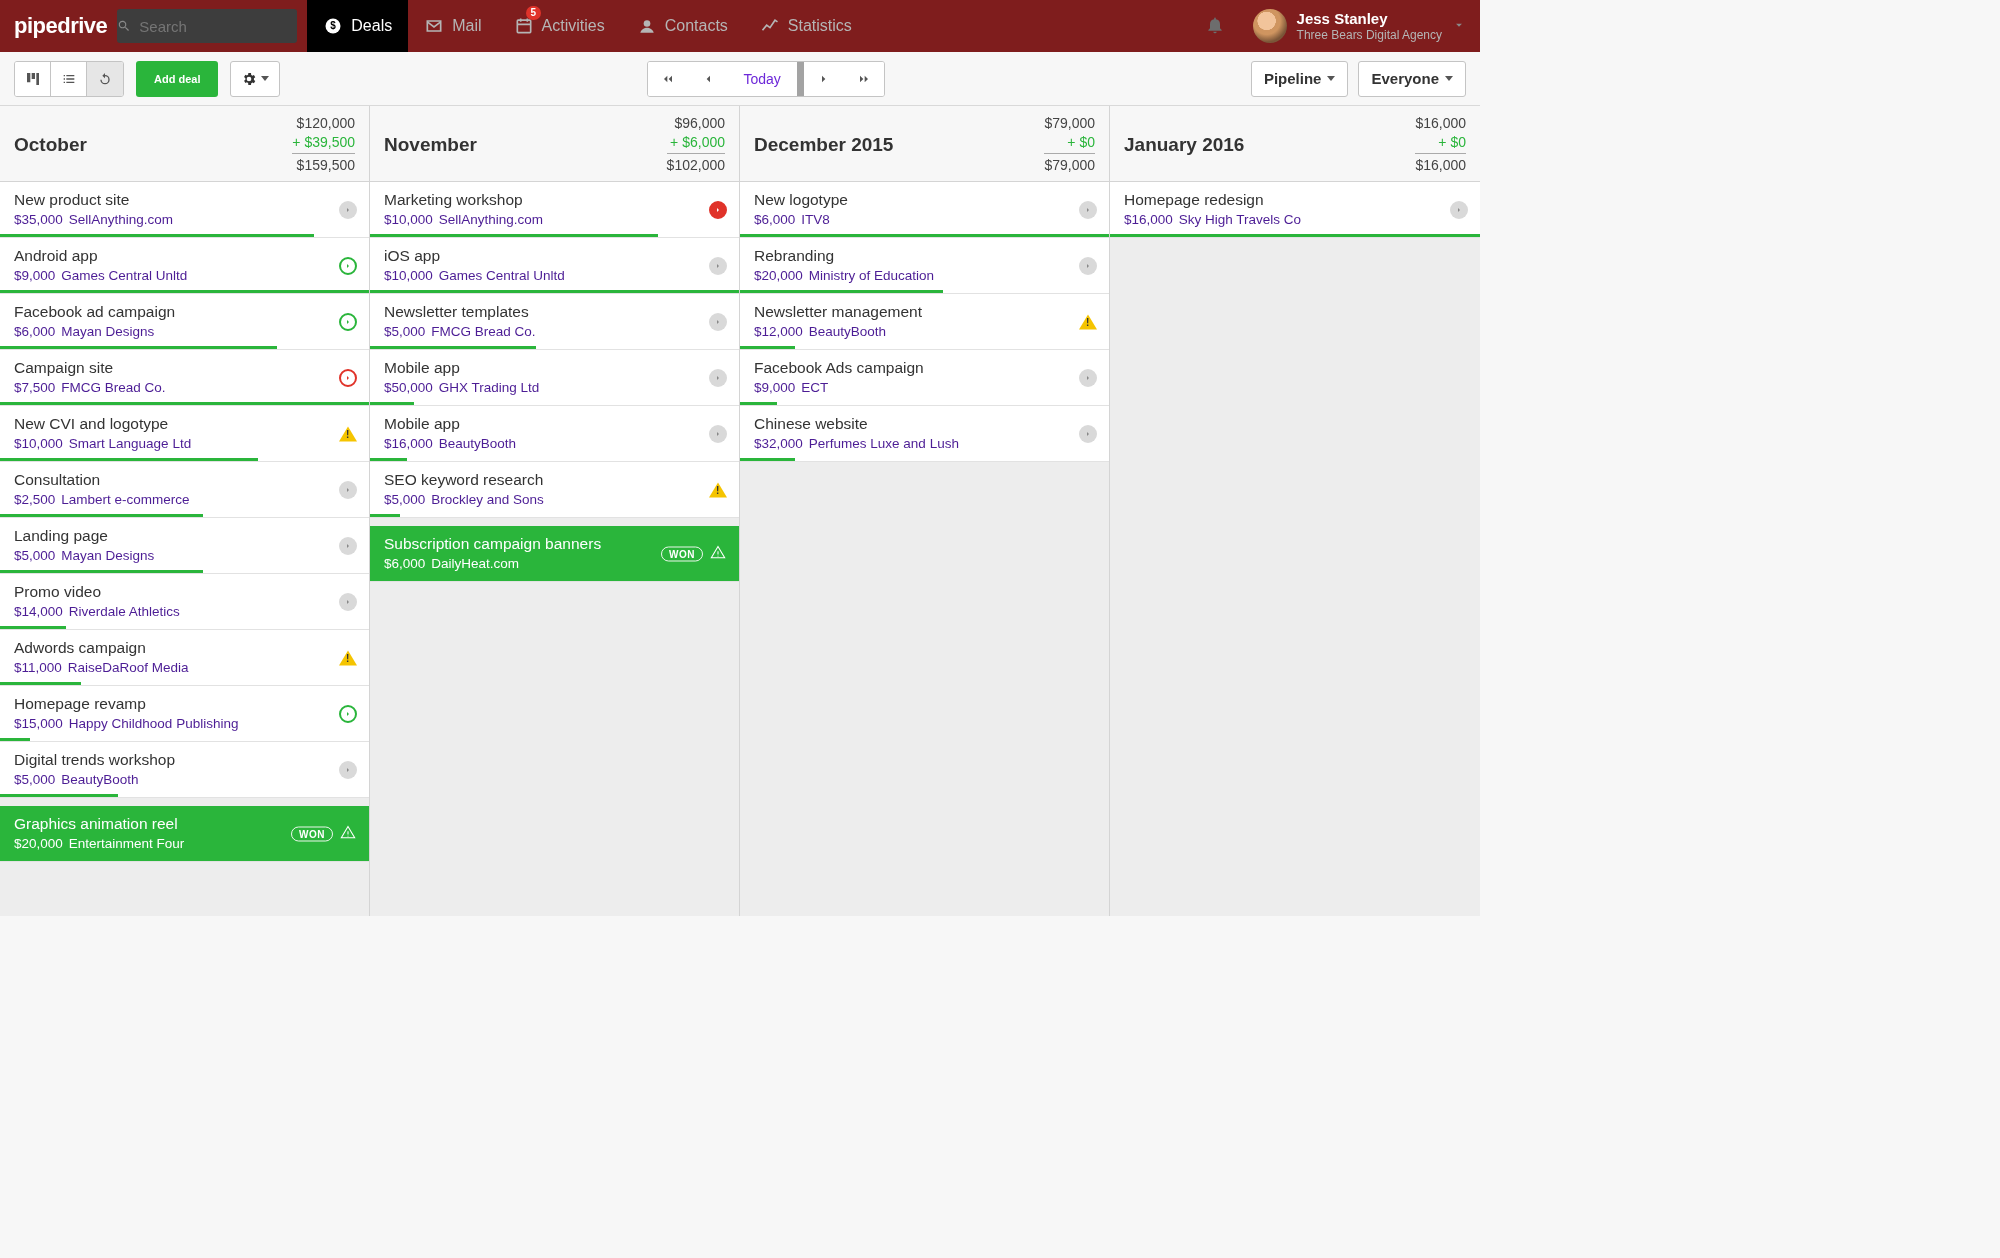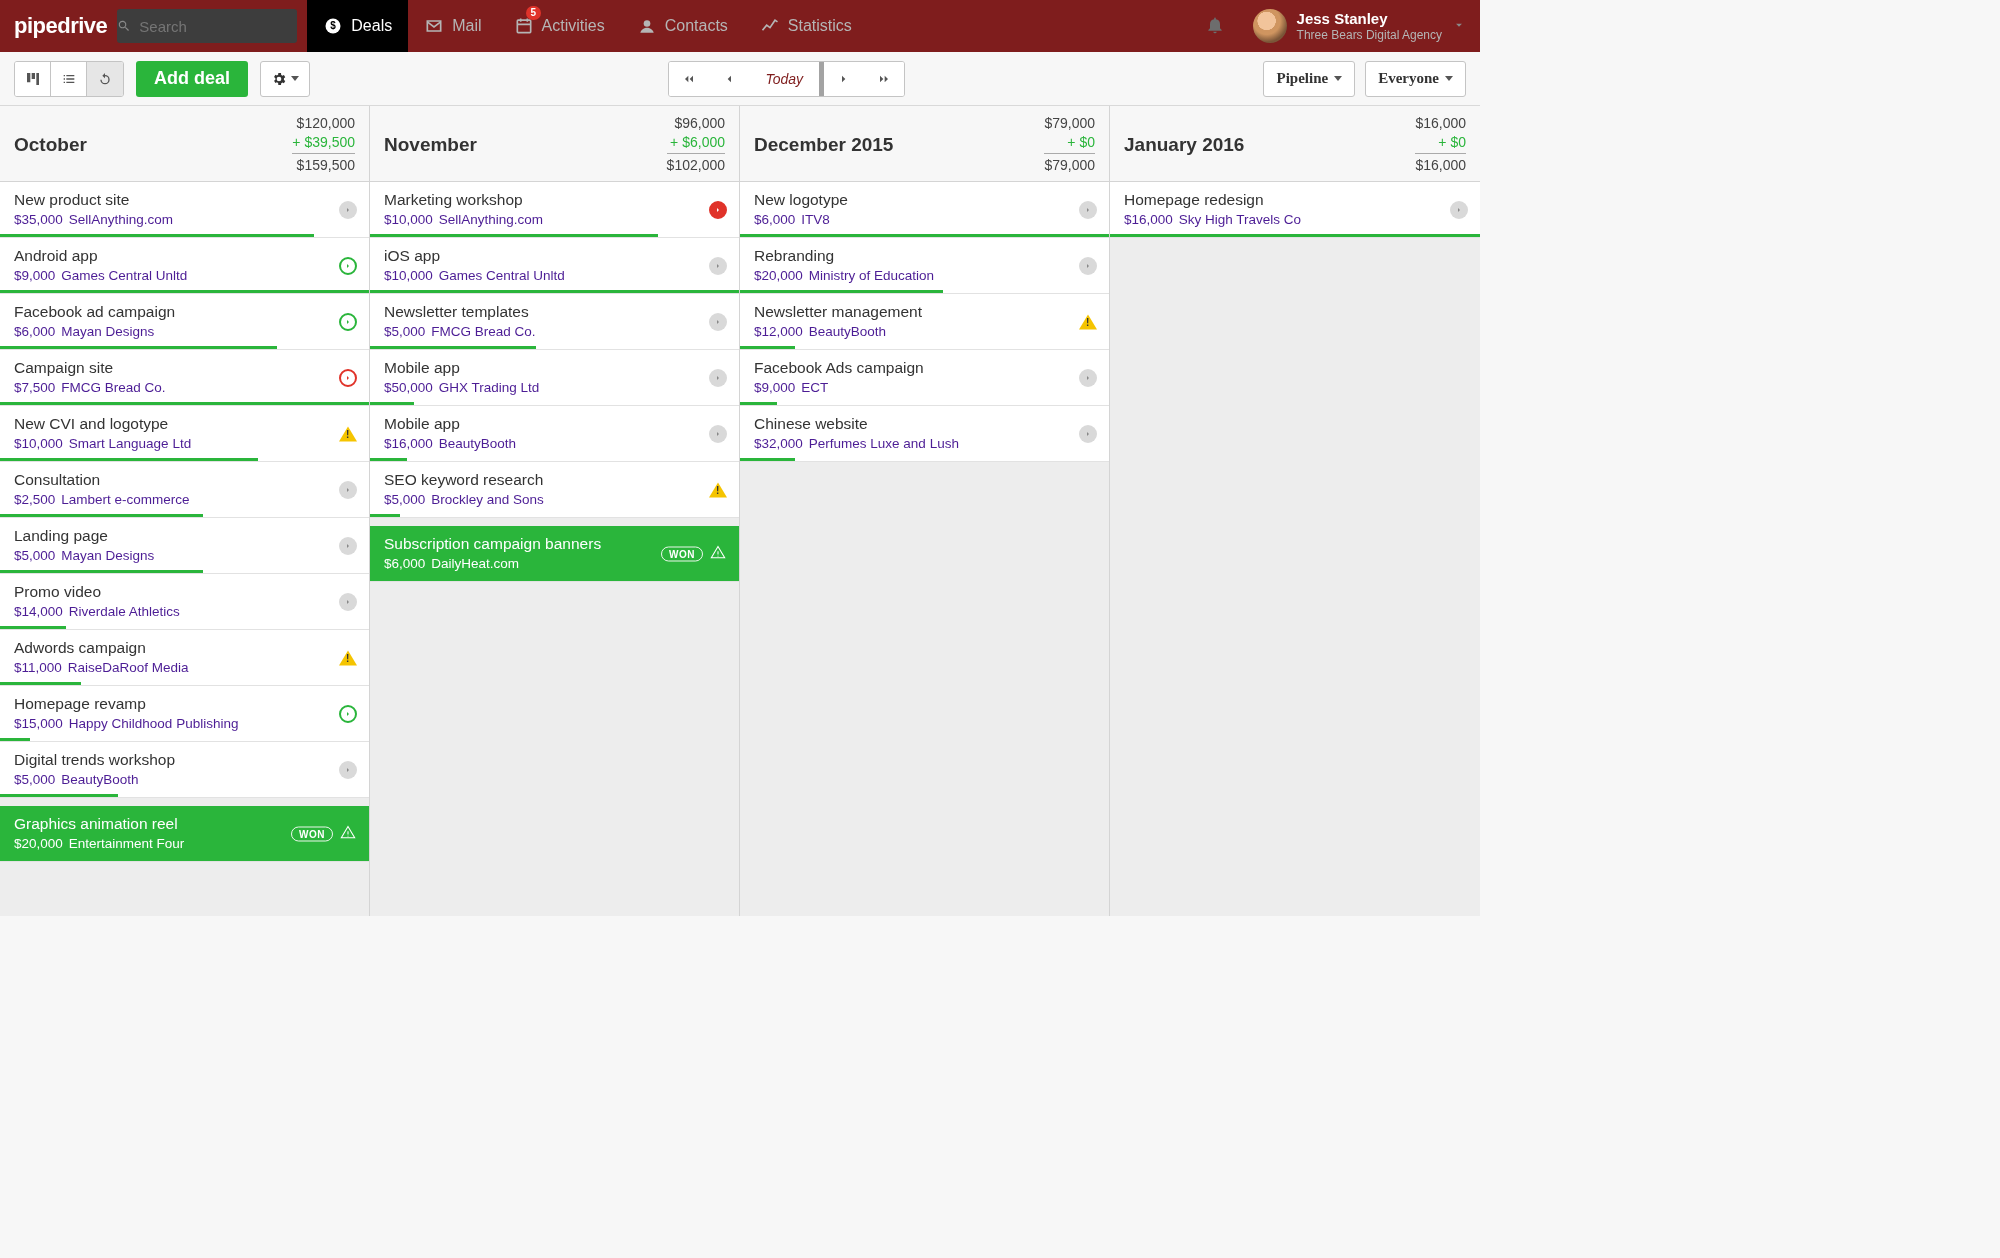--- a/index.html
+++ b/index.html
@@ -26,29 +26,29 @@
   .chev-down svg { width: 14px; height: 14px; fill: #8a8a8a; }
 
   
   .toolbar { height: 54px; display: flex; align-items: center; padding: 0 14px; border-bottom: 1px solid #d9d9d9; background: #f7f7f7; }
   .btn-group { display: flex; border: 1px solid #c4c4c4; border-radius: 3px; overflow: hidden; background: #fff; }
   .btn-group > * { border-right: 1px solid #c4c4c4; }
   .btn-group > *:last-child { border-right: 0; }
   .icon-btn { width: 36px; height: 34px; display: flex; align-items: center; justify-content: center; background: #fff; cursor: pointer; }
   .icon-btn.active { background: #e6e6e6; }
   .icon-btn svg { width: 16px; height: 16px; fill: #555; }
-  .add-deal { background: #2ab53b; color: #fff; border: 0; border-radius: 3px; padding: 0 18px; height: 36px; font-size: 18px; font-weight: 600; cursor: pointer; margin-left: 12px; }
+  .add-deal { background: #2ab53b; color: #fff; border: 0; border-radius: 3px; padding: 0 18px; height: 36px; font-size: 11px; font-weight: 600; cursor: pointer; margin-left: 12px; }
   .settings-btn { border: 1px solid #c4c4c4; border-radius: 3px; background: #fff; height: 36px; padding: 0 10px; margin-left: 12px; display: flex; align-items: center; gap: 4px; cursor: pointer; }
   .settings-btn svg { width: 16px; height: 16px; fill: #333; }
   .center-controls { margin-left: auto; margin-right: auto; display: flex; }
   .date-nav { display: flex; border: 1px solid #c4c4c4; border-radius: 3px; overflow: hidden; background: #fff; }
   .date-nav .icon-btn { width: 40px; }
-  .date-nav .today { padding: 0 16px; display: flex; align-items: center; color: #7f1d1d; border-right: 5px solid #a3a3a3; font-style: italic; }
+  .date-nav .today { padding: 0 16px; display: flex; align-items: center; color: #6d28d9; border-right: 7px solid #a3a3a3; }
   .right-controls { display: flex; gap: 10px; }
-  .dropdown-btn { border: 1px solid #c4c4c4; border-radius: 3px; background: #fff; height: 36px; padding: 0 12px; display: flex; align-items: center; gap: 6px; font-size: 15px; font-weight: 600; cursor: pointer; font-family: Liberation Serif, serif; }
+  .dropdown-btn { border: 1px solid #c4c4c4; border-radius: 3px; background: #fff; height: 36px; padding: 0 12px; display: flex; align-items: center; gap: 6px; font-size: 15px; font-weight: 600; cursor: pointer; }
 
   
   .board { display: flex; background: #ededed; min-height: 810px; }
   .col { width: 25%; border-right: 1px solid #d4d4d4; background: #ededed; }
   .col:last-child { border-right: 0; }
   .col-header { background: #f7f7f7; border-bottom: 1px solid #d4d4d4; padding: 10px 14px 8px; display: flex; justify-content: space-between; align-items: center; height: 76px; }
   .col-title { font-size: 19px; font-weight: 600; }
   .col-nums { text-align: right; font-size: 14px; line-height: 1.35; }
   .col-nums .base { color: #444; }
   .col-nums .delta { color: #2ab53b; border-bottom: 1px solid #aaa; padding-bottom: 2px; }

